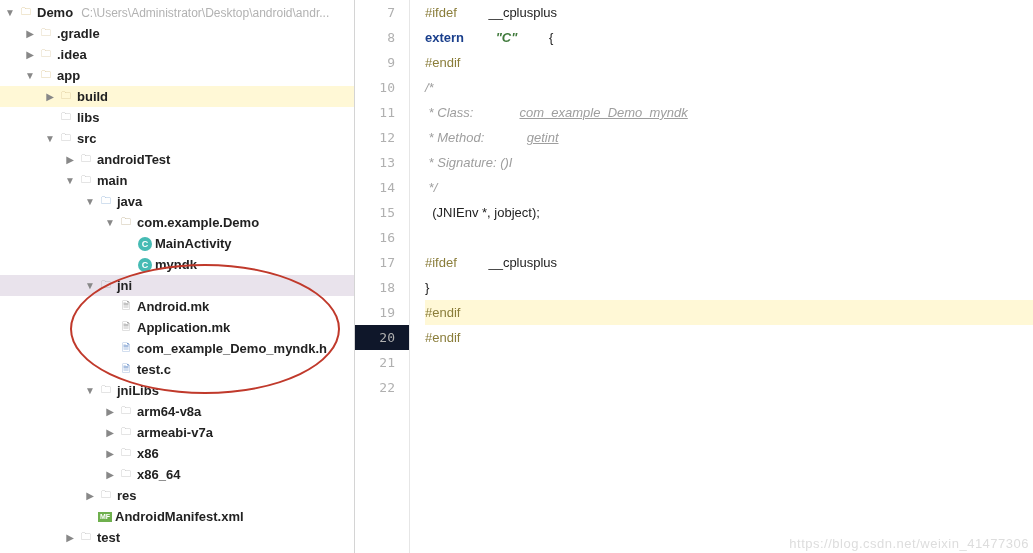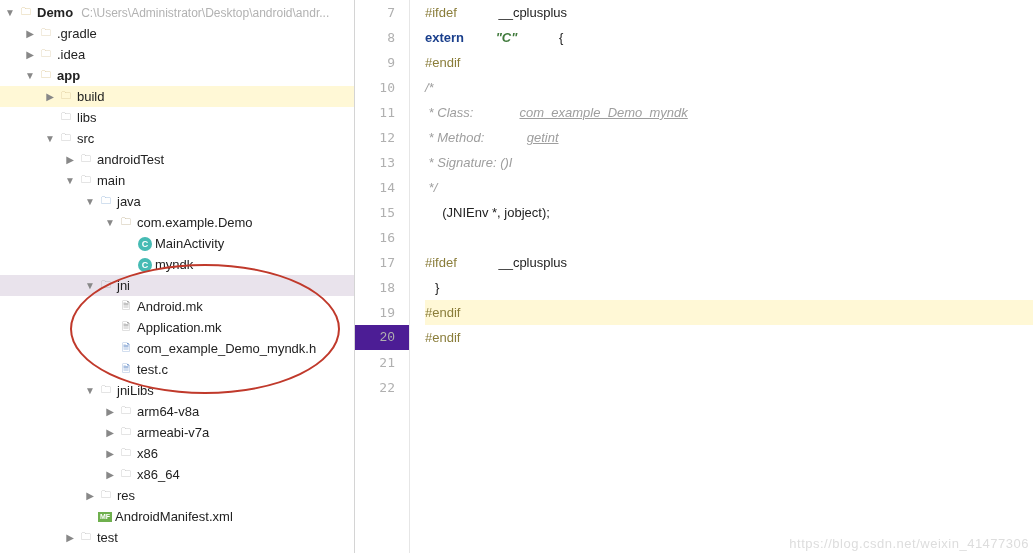--- a/index.html
+++ b/index.html
@@ -11,35 +11,35 @@
 .arrow{width:16px;display:inline-flex;justify-content:center;color:#888;font-size:10px;}
 .ic{width:16px;height:16px;display:inline-flex;align-items:center;justify-content:center;margin-right:3px;font-size:10px;}
 .ic-folder{color:#caa85b;}
 .ic-folder-o{color:#c9b07a;}
 .ic-folder-grey{color:#9a9a9a;}
 .ic-pkg{color:#a08a5a;}
 .ic-c{background:#46bbb4;color:#fff;border-radius:50%;width:14px;height:14px;font-size:9px;font-weight:bold;}
 .ic-file{color:#8e8e8e;}
 .ic-h{color:#5b85c4;}
 .ic-mf{background:#6fb04e;color:#fff;width:14px;height:10px;font-size:7px;font-weight:bold;}
-.lbl{color:#222;}
+.lbl{color:#222;font-weight:bold;}
 .lbl.bold{font-weight:bold;}
 .path{color:#b2b2b2;margin-left:8px;font-size:12px;}
 .gutter{width:55px;background:#fff;border-right:1px solid #e6e6e6;padding-top:0;}
 .gl{height:25px;display:flex;align-items:center;justify-content:flex-end;padding-right:14px;color:#b0b0b0;font-family:Consolas,monospace;font-size:13px;}
-.gl.hl{background:#4c1d95;font-family:Liberation Mono, monospace;}
+.gl.hl{background:#0f172a;}
 .editor{flex:1;background:#fff;position:relative;padding-left:15px;}
 .cl{height:25px;display:flex;align-items:center;font-family:Consolas,"Courier New",monospace;font-size:14px;white-space:pre;gap:28px;}
 .cl.hl{background:#fff8d6;}
 .pp{color:#8a7d3a;}
 .kw{color:#1a3f8c;font-weight:bold;}
 .str{color:#407a3c;font-style:italic;font-weight:bold;}
 .cm{color:#9e9e9e;font-style:italic;}
 .und{text-decoration:underline;}
-.pl{color:#222;margin-left:10px;}
+.pl{color:#222;}
 .circ{position:absolute;left:70px;top:264px;width:270px;height:130px;border:2px solid #c0392b;border-radius:50%;pointer-events:none;z-index:5;}
 .sidebar{position:relative;}
 .wm{position:absolute;right:4px;bottom:2px;color:#ddd;font-size:13px;letter-spacing:0.5px;}
 </style>
 </head>
 <body>
 
 <div class="sidebar">
 <div class="tree">
 <div class="row" style="padding-left:2px">

